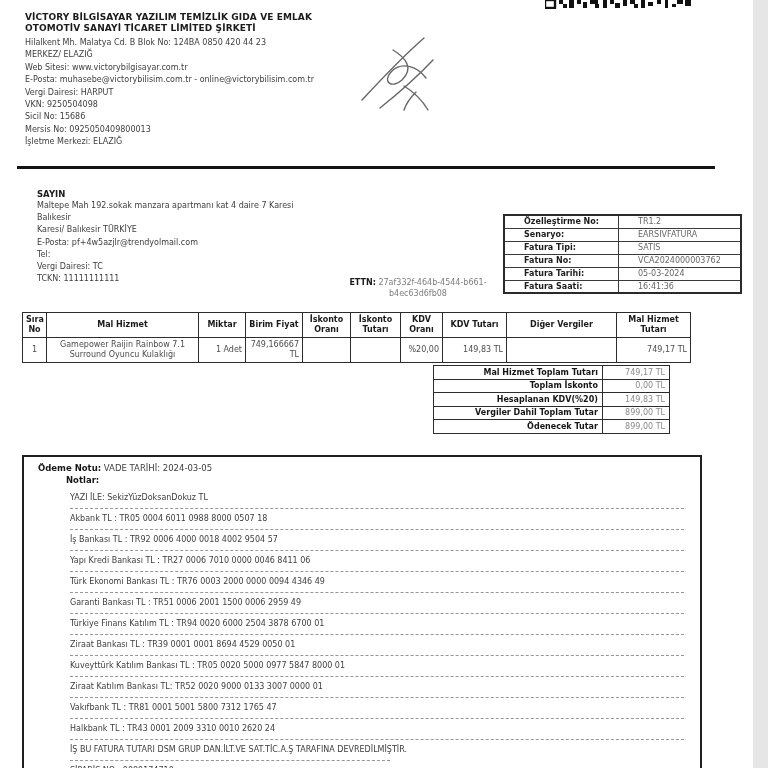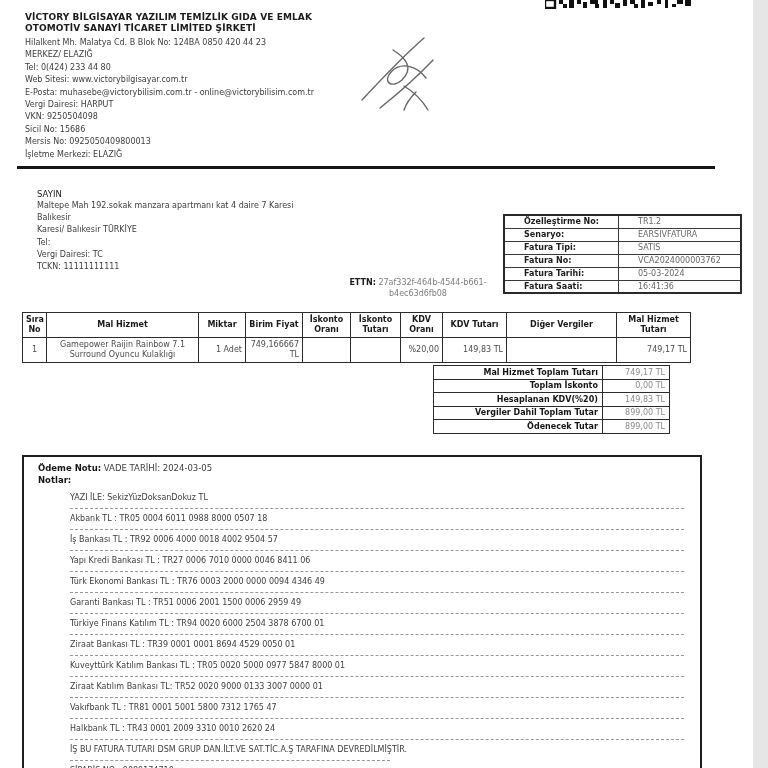--- a/index.html
+++ b/index.html
@@ -15,21 +15,21 @@
   .seller .gap { height:3px; }
 
   .signature { position:absolute; left:338px; top:34px; }
 
   .qr-frag { position:absolute; left:545px; top:0; }
 
   .divider { position:absolute; left:17px; top:166px; width:698px; height:3px; background:#141414; }
 
   
   .customer { position:absolute; left:37px; top:188px; width:330px; }
-  .customer .salutation { font-size:8.5px; font-weight:normal; color:#1b1b1b; line-height:12px; }
+  .customer .salutation { font-size:8.5px; font-weight:bold; color:#1b1b1b; line-height:12px; }
   .customer .line { font-size:8px; line-height:12.2px; color:#3d3d3d; }
 
   
   .ettn { position:absolute; left:328px; top:277px; width:180px; font-size:8px; text-align:center; line-height:11px; }
   .ettn .lbl { font-weight:bold; color:#1b1b1b; }
   .ettn .val { color:#7d7d7d; }
 
   
   .meta { position:absolute; left:503px; top:214px; width:183px; border-collapse:collapse; }
   .meta td { border:1px solid #3a3a3a; font-size:8px; height:13px; padding:1px 19px; white-space:nowrap; }
@@ -50,21 +50,21 @@
   .totals td { border:1px solid #2c2c2c; font-size:8px; height:13.5px; padding:0 4px; text-align:right; white-space:nowrap; }
   .totals .k { font-weight:bold; color:#161616; width:183px; }
   .totals .v { color:#8a8a8a; width:74px; }
 
   
   .notes { position:absolute; left:22px; top:455px; width:680px; height:330px;
            border:2px solid #1f1f1f; padding:6px 10px 0 14px; overflow:hidden; }
   .notes .row1 { font-size:8.5px; line-height:11.5px; }
   .notes .row1 .b { font-weight:bold; color:#161616; }
   .notes .row1 .n { color:#3d3d3d; }
-  .notes .row2 { font-size:8.5px; font-weight:bold; color:#161616; line-height:11.5px; }
+  .notes .row2 { font-size:8.5px; font-weight:bold; color:#161616; line-height:11.5px;margin-left:28px; }
   .note-list { margin-left:32px; margin-right:6px; margin-top:2px; }
   .note-item { font-size:8px; color:#3d3d3d; line-height:10px; padding:5px 0 5px 0;
                border-bottom:1px dashed #979797; }
   .note-item.sep-short { border-bottom:none; position:relative; padding-bottom:6px; }
   .note-item.sep-short::after { content:""; position:absolute; left:0; bottom:0; width:320px;
                border-bottom:1px dashed #979797; }
   .note-item.no-sep { border-bottom:none; }
 </style>
 </head>
 <body>
@@ -98,21 +98,20 @@
         <rect x="140" y="0" width="6" height="6"></rect>
     </g>
   </svg>
 
   <div class="seller">
     <div class="name">VİCTORY BİLGİSAYAR YAZILIM TEMİZLİK GIDA VE EMLAK</div>
     <div class="name">OTOMOTİV SANAYİ TİCARET LİMİTED ŞİRKETİ</div>
     <div class="gap"></div>
     <div class="line">Hilalkent Mh. Malatya Cd. B Blok No: 124BA 0850 420 44 23</div>
     <div class="line"> MERKEZ/ ELAZIĞ</div>
-    <div class="line">Tel: 0(424) 233 44 80</div>
     <div class="line">Web Sitesi: www.victorybilgisayar.com.tr</div>
     <div class="line">E-Posta: muhasebe@victorybilisim.com.tr - online@victorybilisim.com.tr</div>
     <div class="line">Vergi Dairesi: HARPUT</div>
     <div class="line">VKN: 9250504098</div>
     <div class="line">Sicil No: 15686</div>
     <div class="line">Mersis No: 0925050409800013</div>
     <div class="line">İşletme Merkezi: ELAZIĞ</div>
   </div>
 
   <svg class="signature" width="112" height="82" viewBox="0 0 112 82">
@@ -125,20 +124,21 @@
     </g>
   </svg>
 
   <div class="divider"></div>
 
   <div class="customer">
     <div class="salutation">SAYIN</div>
     <div class="line">Maltepe Mah 192.sokak manzara apartmanı kat 4 daire 7 Karesi</div>
     <div class="line">Balıkesir</div>
     <div class="line"> Karesi/ Balıkesir TÜRKİYE</div>
+    <div class="line">E-Posta: pf+4w5azjlr@trendyolmail.com</div>
     <div class="line">Tel:</div>
     <div class="line">Vergi Dairesi: TC</div>
     <div class="line">TCKN: 11111111111</div>
   </div>
 
   <div class="ettn">
     <span class="lbl">ETTN:</span>
     <span class="val">27af332f-464b-4544-b661-</span><br>
     <span class="val">b4ec63d6fb08</span>
   </div>

